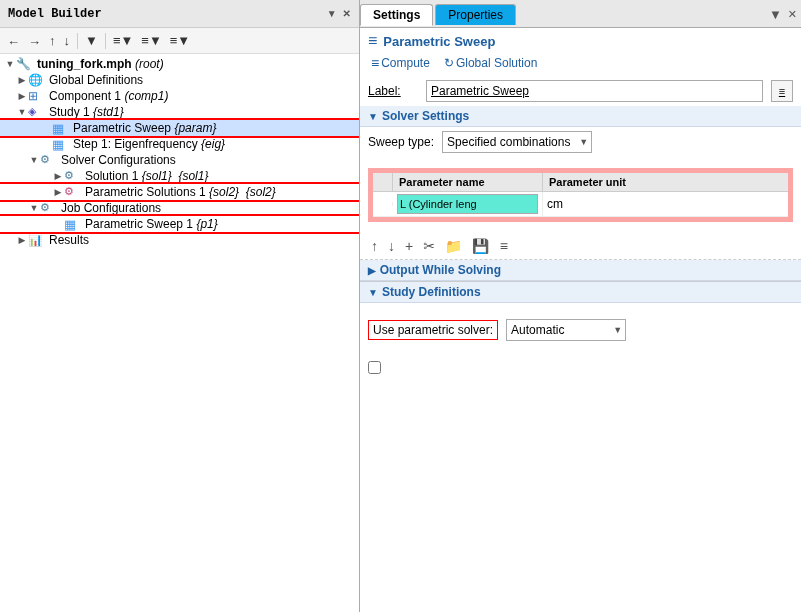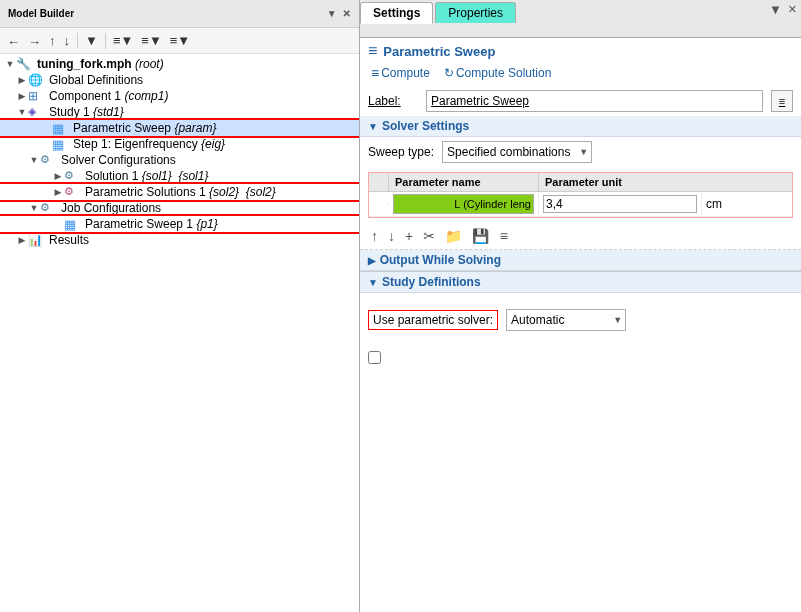--- a/index.html
+++ b/index.html
@@ -18,21 +18,21 @@
       background: #e8e8e8;
       border-bottom: 1px solid #ccc;
       padding: 4px 8px;
       font-weight: bold;
       font-size: 13px;
       display: flex;
       align-items: center;
       justify-content: space-between;
       height: 28px;
     }
-    .panel-header-title { font-weight: bold; font-size: 10px; }
+    .panel-header-title { font-weight: bold; font-size: 12px; font-family: Liberation Mono, monospace; }
     .panel-header-icons { display: flex; gap: 2px; align-items: center; color: #555; font-size: 10px; }
 
     .toolbar {
       background: #f5f5f5;
       border-bottom: 1px solid #ddd;
       padding: 2px 4px;
       display: flex;
       align-items: center;
       gap: 2px;
       height: 26px;
@@ -104,29 +104,29 @@
       flex: 1;
       background: #ffffff;
       display: flex;
       flex-direction: column;
       height: 612px;
     }
     .right-tabs {
       display: flex;
       border-bottom: 1px solid #aaa;
       background: #e8e8e8;
-      align-items: flex-start;
+      align-items: center;
       padding-top: 2px;
-      height: 38px;
+      height: 28px;
     }
     .tab {
       padding: 3px 12px;
       border: 1px solid #aaa;
       border-bottom: none;
-      background: #5eead4;
+      background: #0ea5e9;
       cursor: pointer;
       font-size: 12px;
       margin-right: 2px;
       border-radius: 3px 3px 0 0;
     }
     .tab.active {
       background: #ffffff;
       border-bottom: 1px solid #fff;
       font-weight: bold;
     }
@@ -210,22 +210,22 @@
       width: 22px;
       height: 22px;
       display: flex;
       align-items: center;
       justify-content: center;
       cursor: pointer;
       font-size: 11px;
     }
 
     .sweep-table-area {
-      margin: 5px 8px;
-      border: 1px solid #fca5a5;
+      margin: 11px 8px;
+      border: 5px solid #fca5a5;
     }
     .sweep-table-header {
       display: flex;
       background: #e8e8e8;
       border-bottom: 1px solid #ccc;
     }
     .sweep-table-header-cell {
       padding: 3px 6px;
       font-size: 11px;
       font-weight: bold;
@@ -249,25 +249,24 @@
       align-items: center;
     }
     .sweep-table-cell:first-child { width: 16px; }
     .sweep-table-cell.param-name { width: 150px; }
     .sweep-table-cell.param-val { flex: 1; }
     .sweep-table-cell.param-unit { width: 90px; border-right: none; }
 
     .param-dropdown {
       font-size: 11px;
       border: 1px solid #aaa;
-      background: #84cc16;
+      background: #5eead4;
       width: 100%;
       height: 20px;
       padding: 0 2px;
-      text-align: right;
     }
 
     .table-toolbar {
       display: flex;
       padding: 4px 8px;
       gap: 4px;
       align-items: center;
     }
     .table-toolbar-btn {
       background: none;
@@ -456,21 +455,21 @@
       <span class="ps-title">Parametric Sweep</span>
     </div>
 
     <div class="ps-toolbar">
       <button class="ps-toolbar-btn">
         <span style="font-size:14px; color:#2060a0">≡</span>
         <span>Compute</span>
       </button>
       <button class="ps-toolbar-btn">
         <span style="font-size:12px">↻</span>
-        <span>Compute Solution</span>
+        <span>Global Solution</span>
       </button>
     </div>
 
     <div class="field-row">
       <span class="field-label">Label:</span>
       <input class="text-input" type="text" value="Parametric Sweep" style="">
       <div class="icon-btn-right">≡</div>
     </div>
 
     <div class="section-header">
@@ -494,23 +493,20 @@
         <div class="sweep-table-header-cell" style="width:20px"></div>
         <div class="sweep-table-header-cell param-name">Parameter name</div>
         <div class="sweep-table-header-cell param-unit">Parameter unit</div>
       </div>
       <div class="sweep-table-row">
         <div class="sweep-table-cell" style="width:20px"></div>
         <div class="sweep-table-cell param-name">
           <select class="param-dropdown">
             <option>L (Cylinder leng</option>
           </select>
-        </div>
-        <div class="sweep-table-cell param-val">
-          <input type="text" style="width: 100%; border: 1px solid rgb(170, 170, 170); font-size: 12px; height: 18px; padding: 0px 2px;" value="3,4">
         </div>
         <div class="sweep-table-cell param-unit">cm</div>
       </div>
     </div>
 
     <div class="table-toolbar">
       <button class="table-toolbar-btn">↑</button>
       <button class="table-toolbar-btn">↓</button>
       <button class="table-toolbar-btn">+</button>
       <button class="table-toolbar-btn">✂</button>

